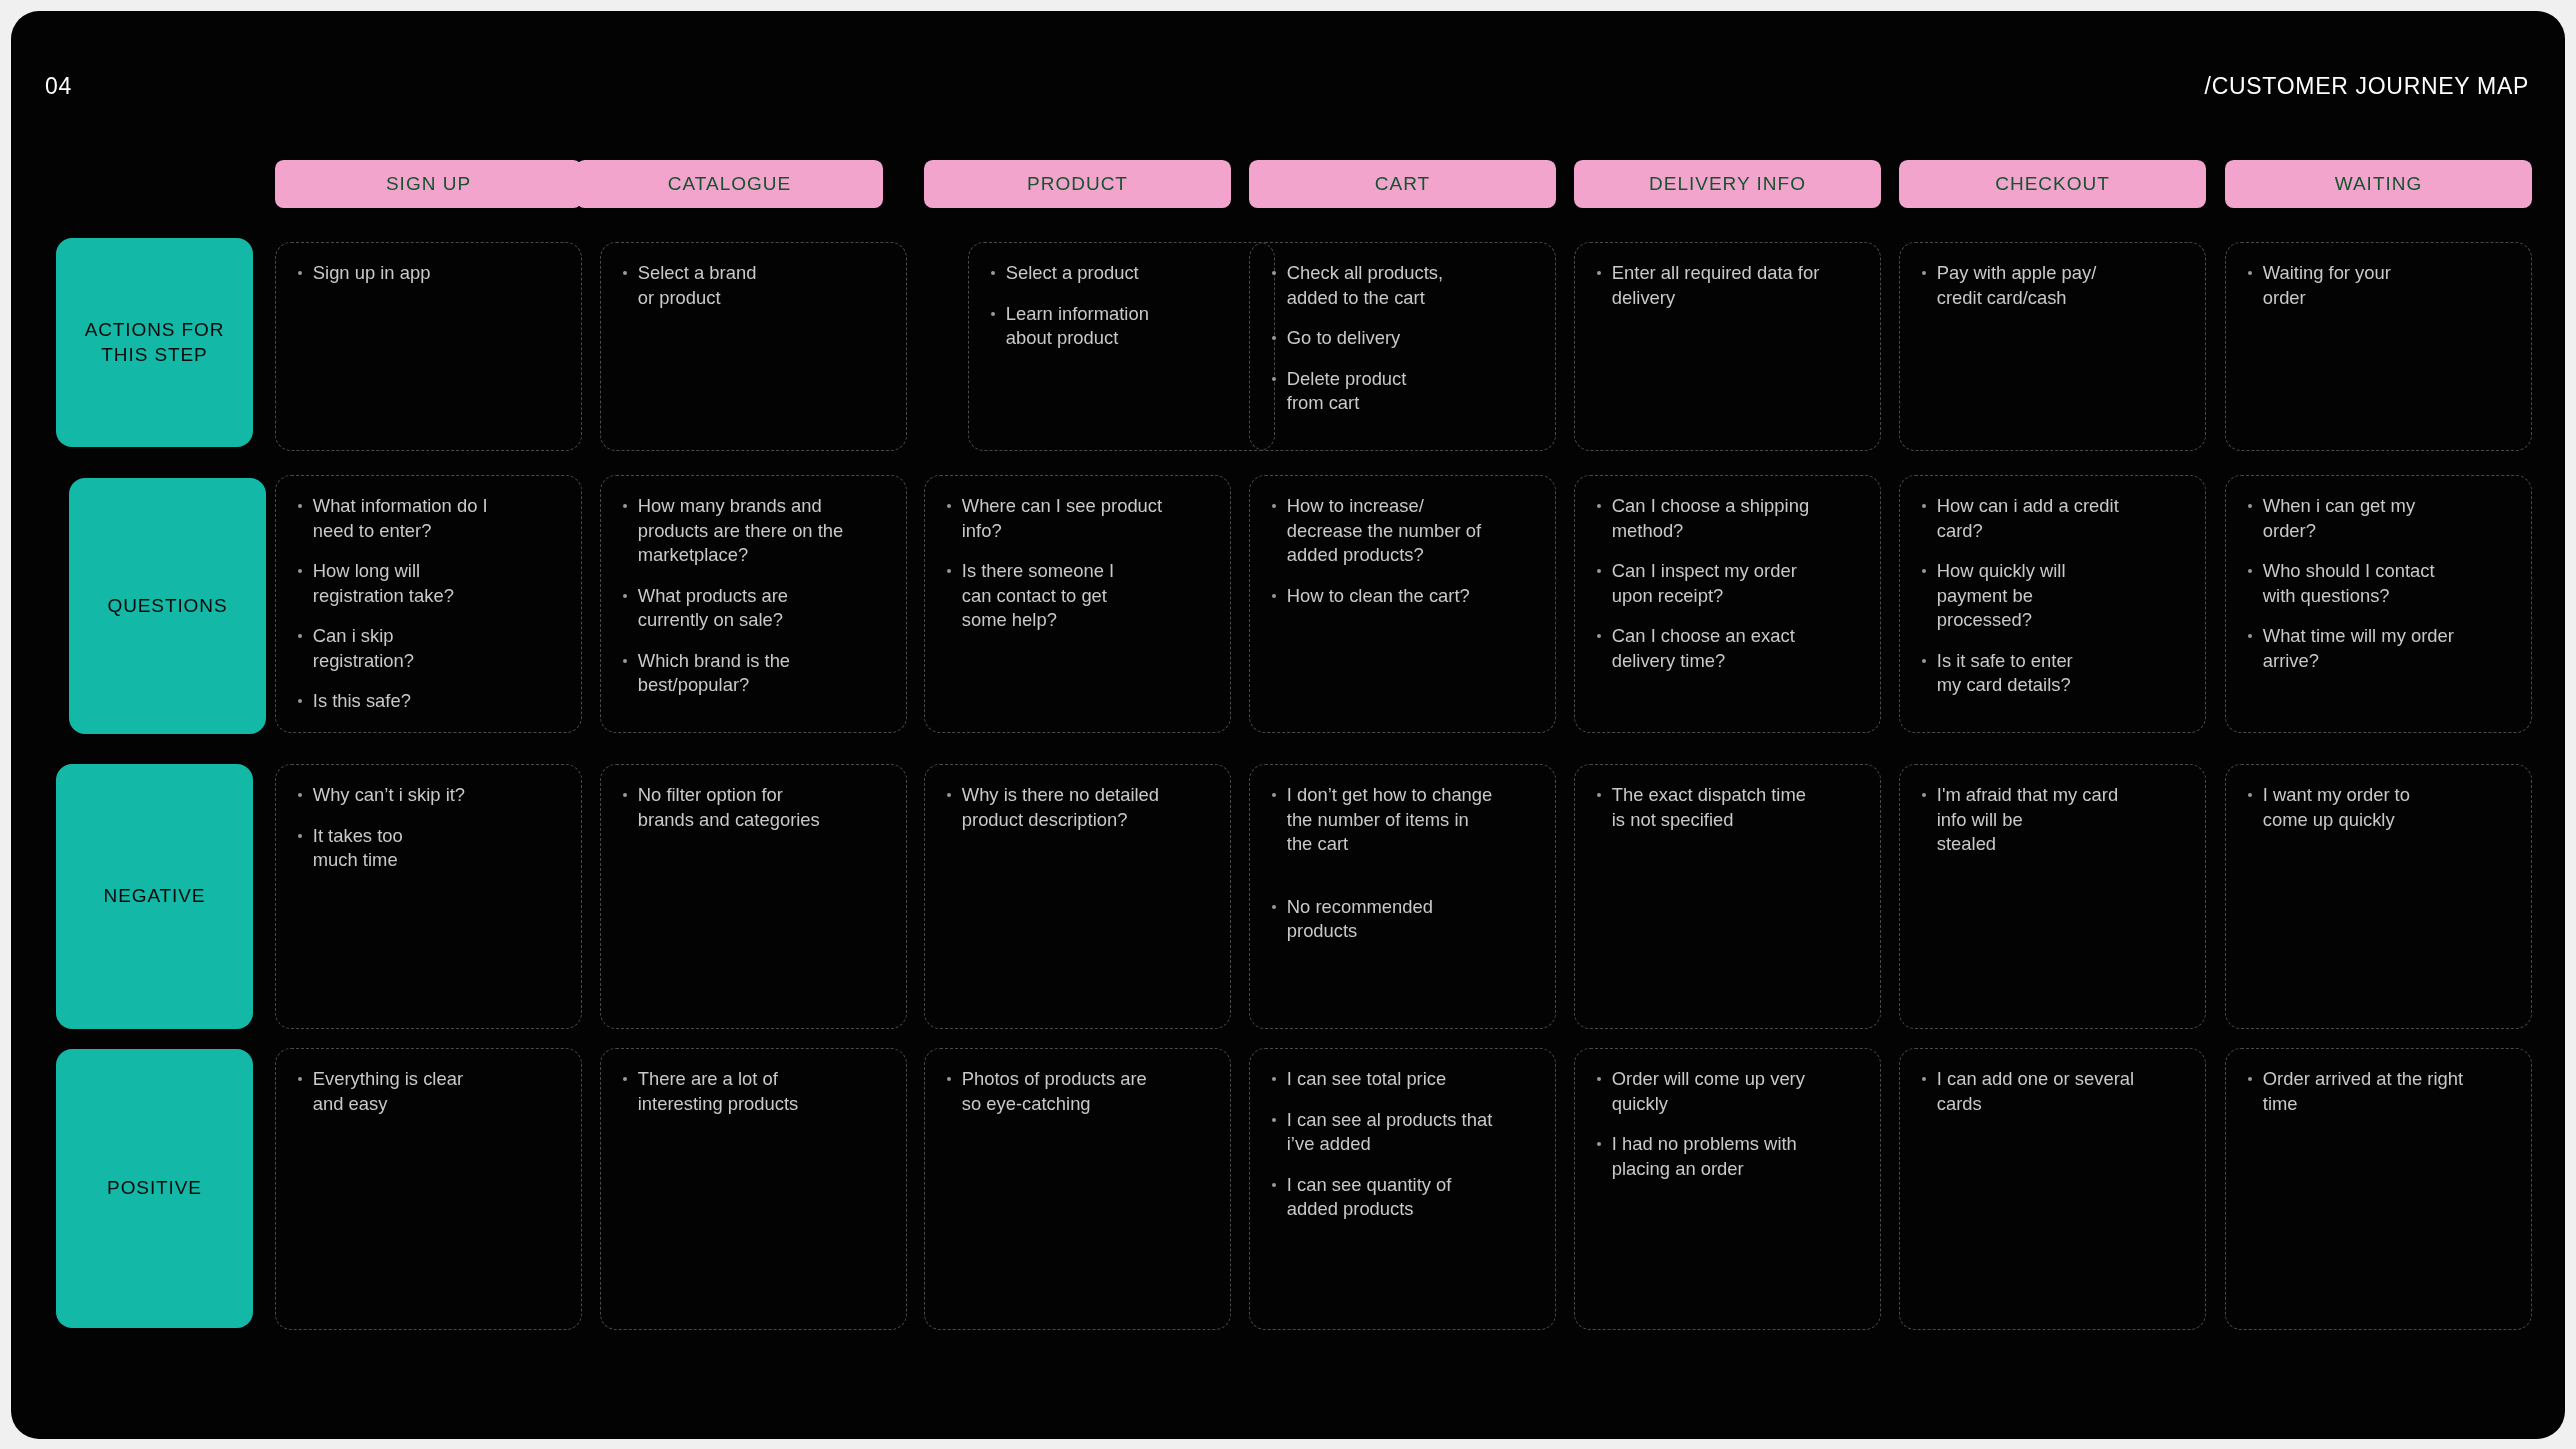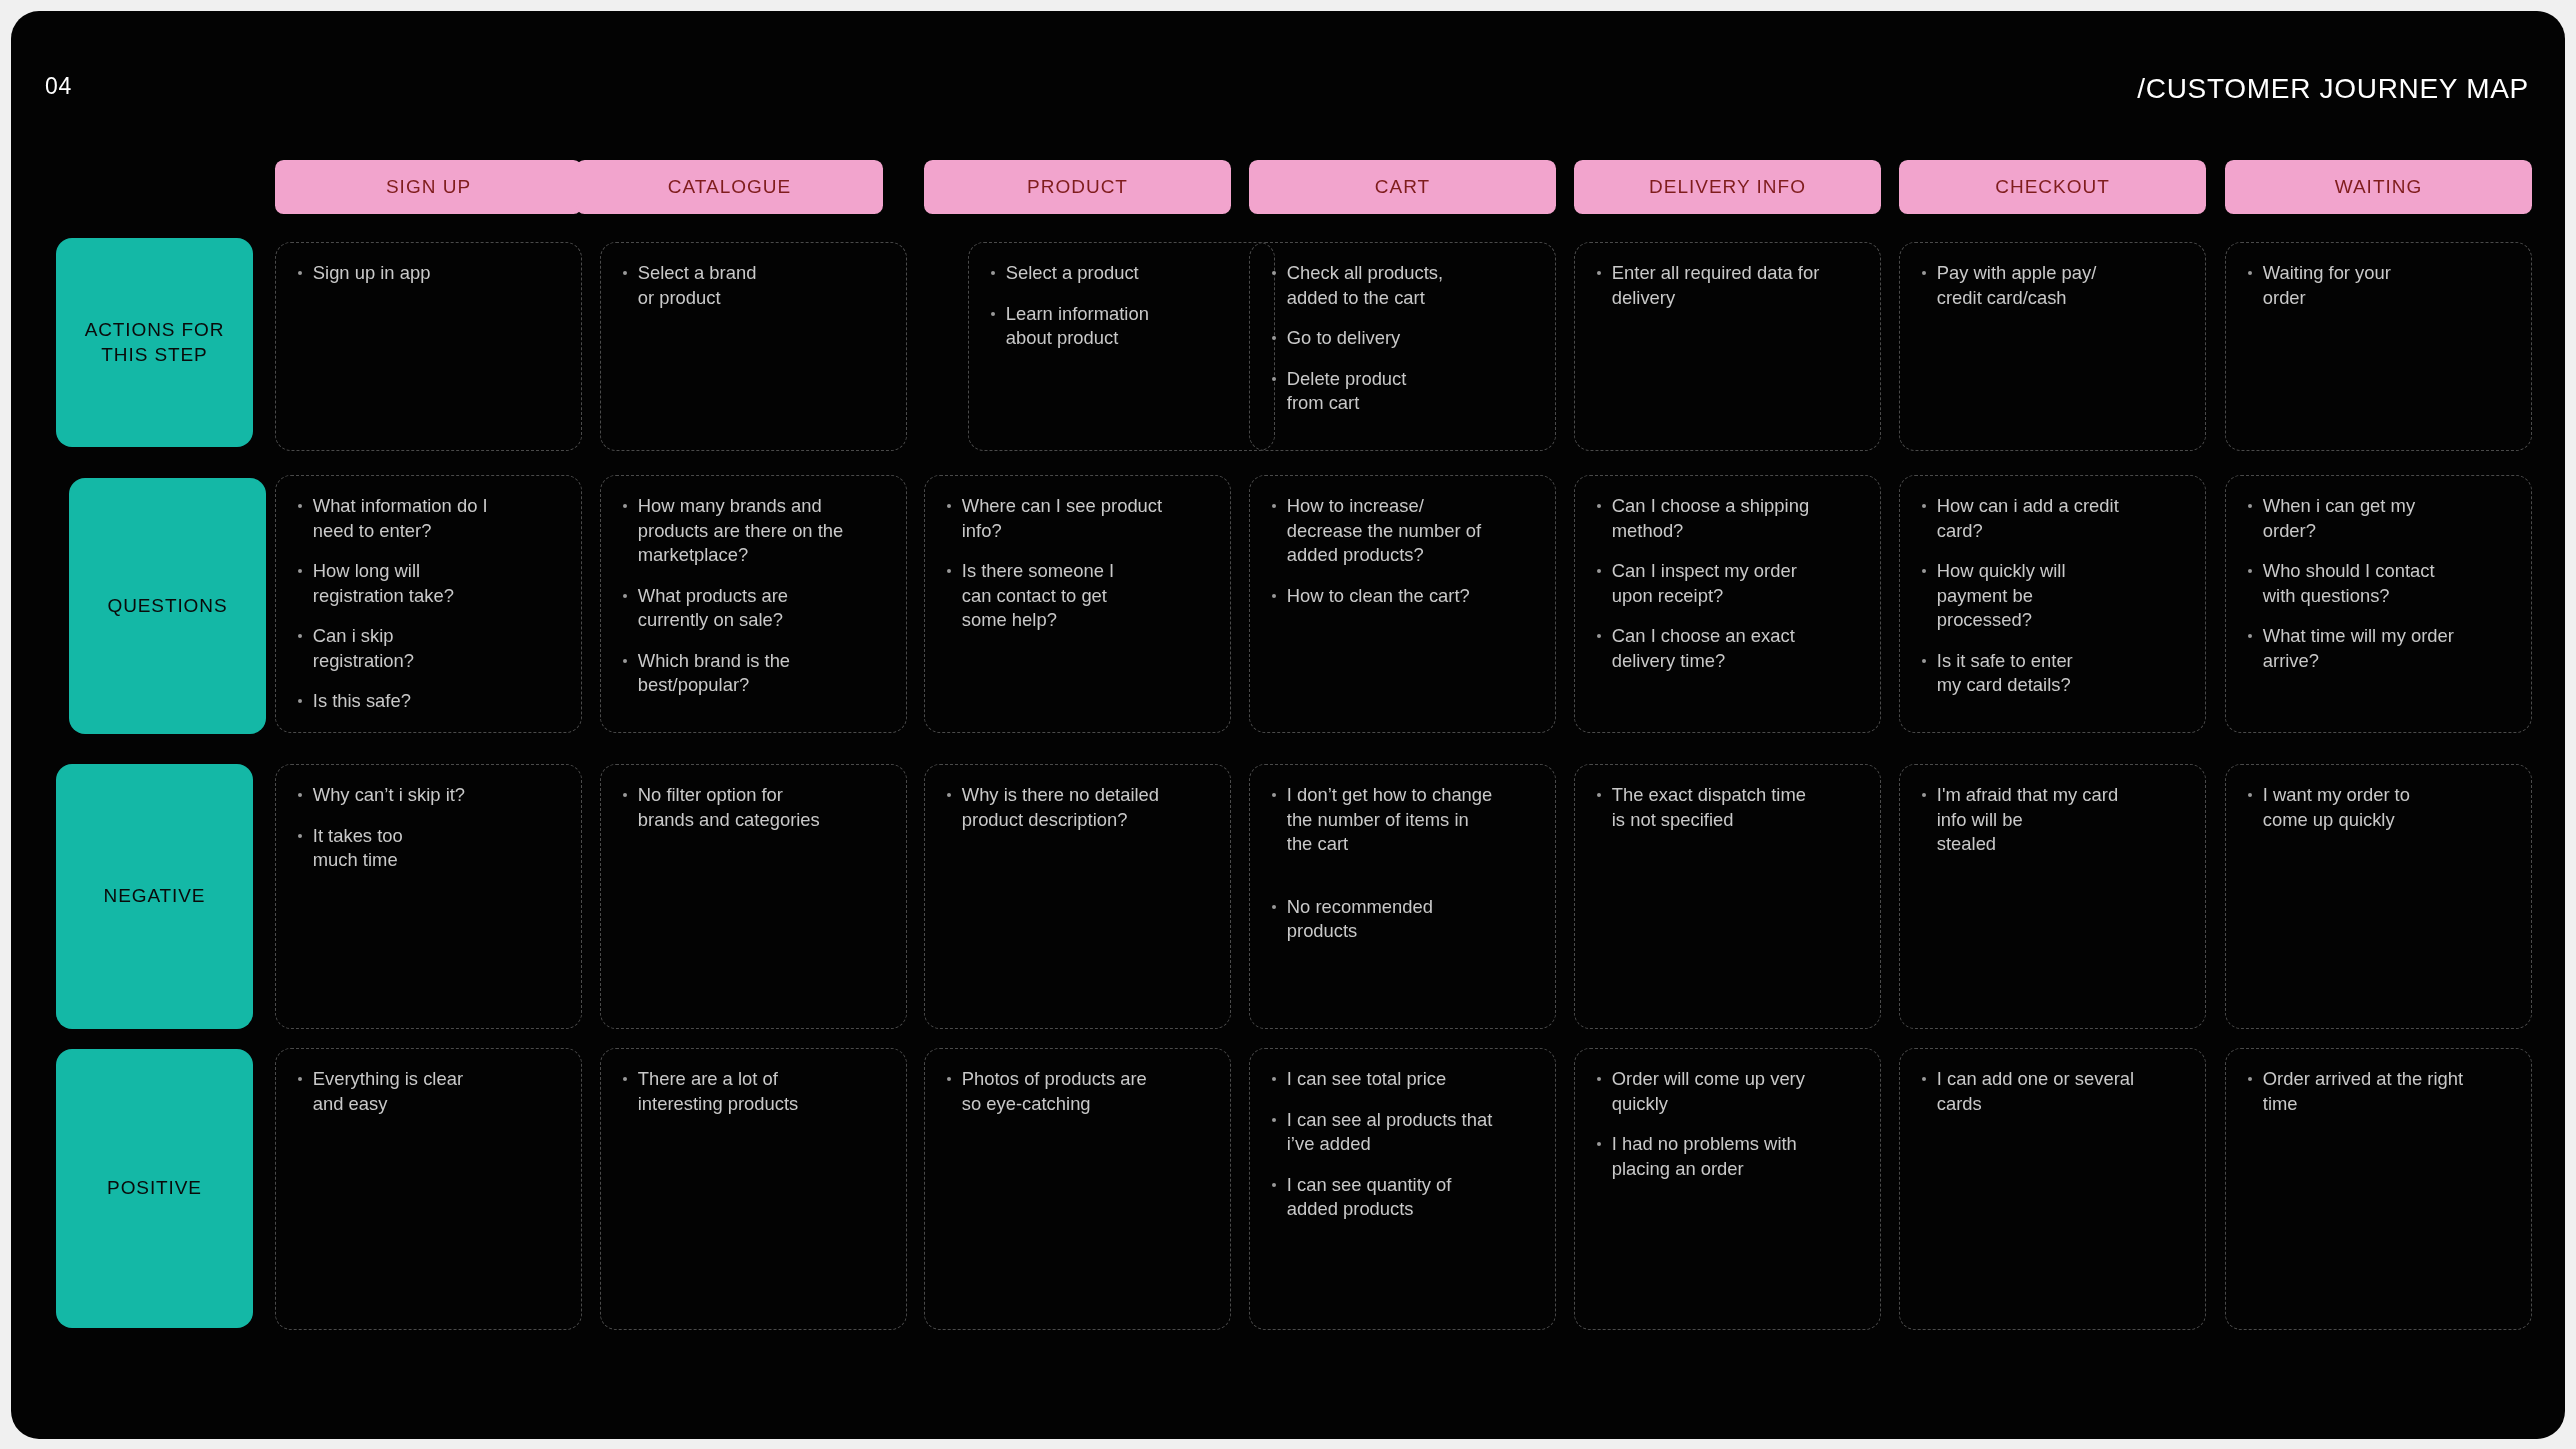--- a/index.html
+++ b/index.html
@@ -38,46 +38,46 @@
     left: 34px;
     top: 44px;
     font-size: 23px;
     letter-spacing: 0.6px;
     color: #ffffff;
   }
   #deck-title {
     position: absolute;
     right: 36px;
     top: 44px;
-    font-size: 28px;
+    font-size: 23px;
     letter-spacing: 0.7px;
     color: #ffffff;
     white-space: nowrap;
   }
 
   
   .stage {
     position: absolute;
     left: 0;
     top: 0;
     width: 100%;
     height: 100%;
   }
 
   
   .col-head {
     position: absolute;
     top: 149px;
-    height: 54px;
+    height: 48px;
     background: #f2a4cd;
     border-radius: 8.6px;
     display: flex;
     align-items: center;
     justify-content: center;
-    color: #7f1d1d;
+    color: #14532d;
     font-size: 19px;
     letter-spacing: 1px;
     font-weight: 400;
     white-space: nowrap;
   }
 
   
   .row-label {
     position: absolute;
     left: 45px;

